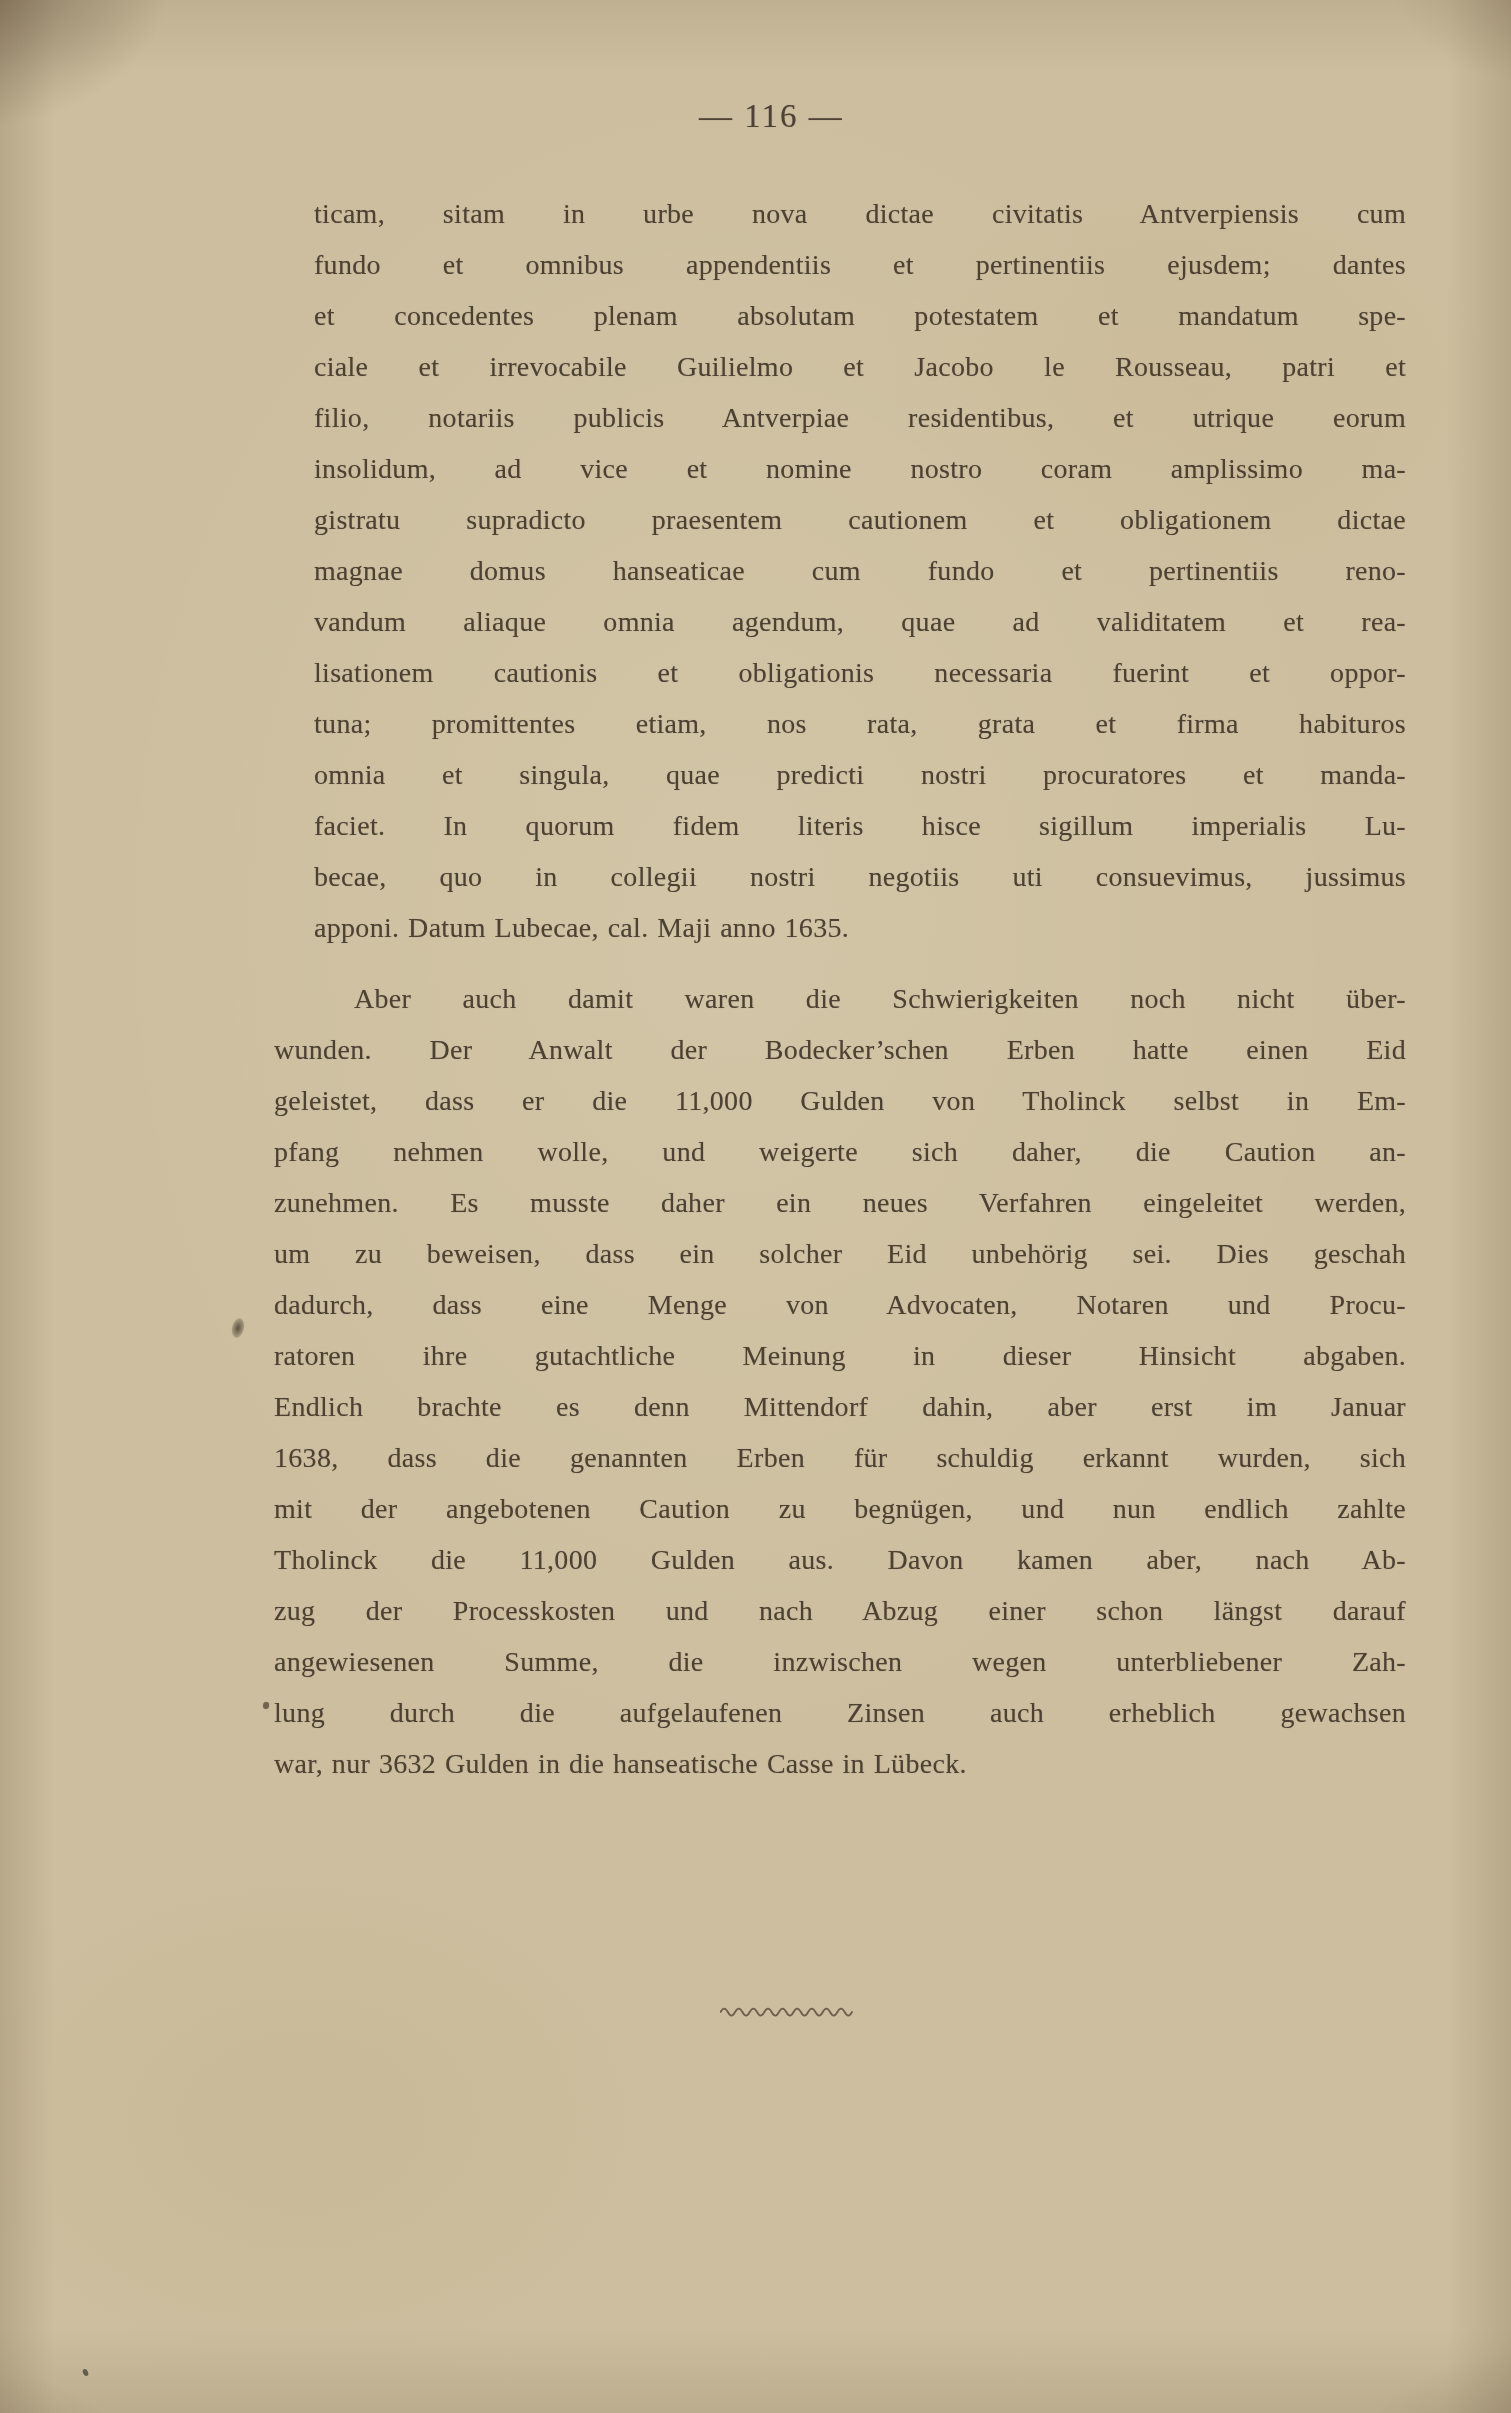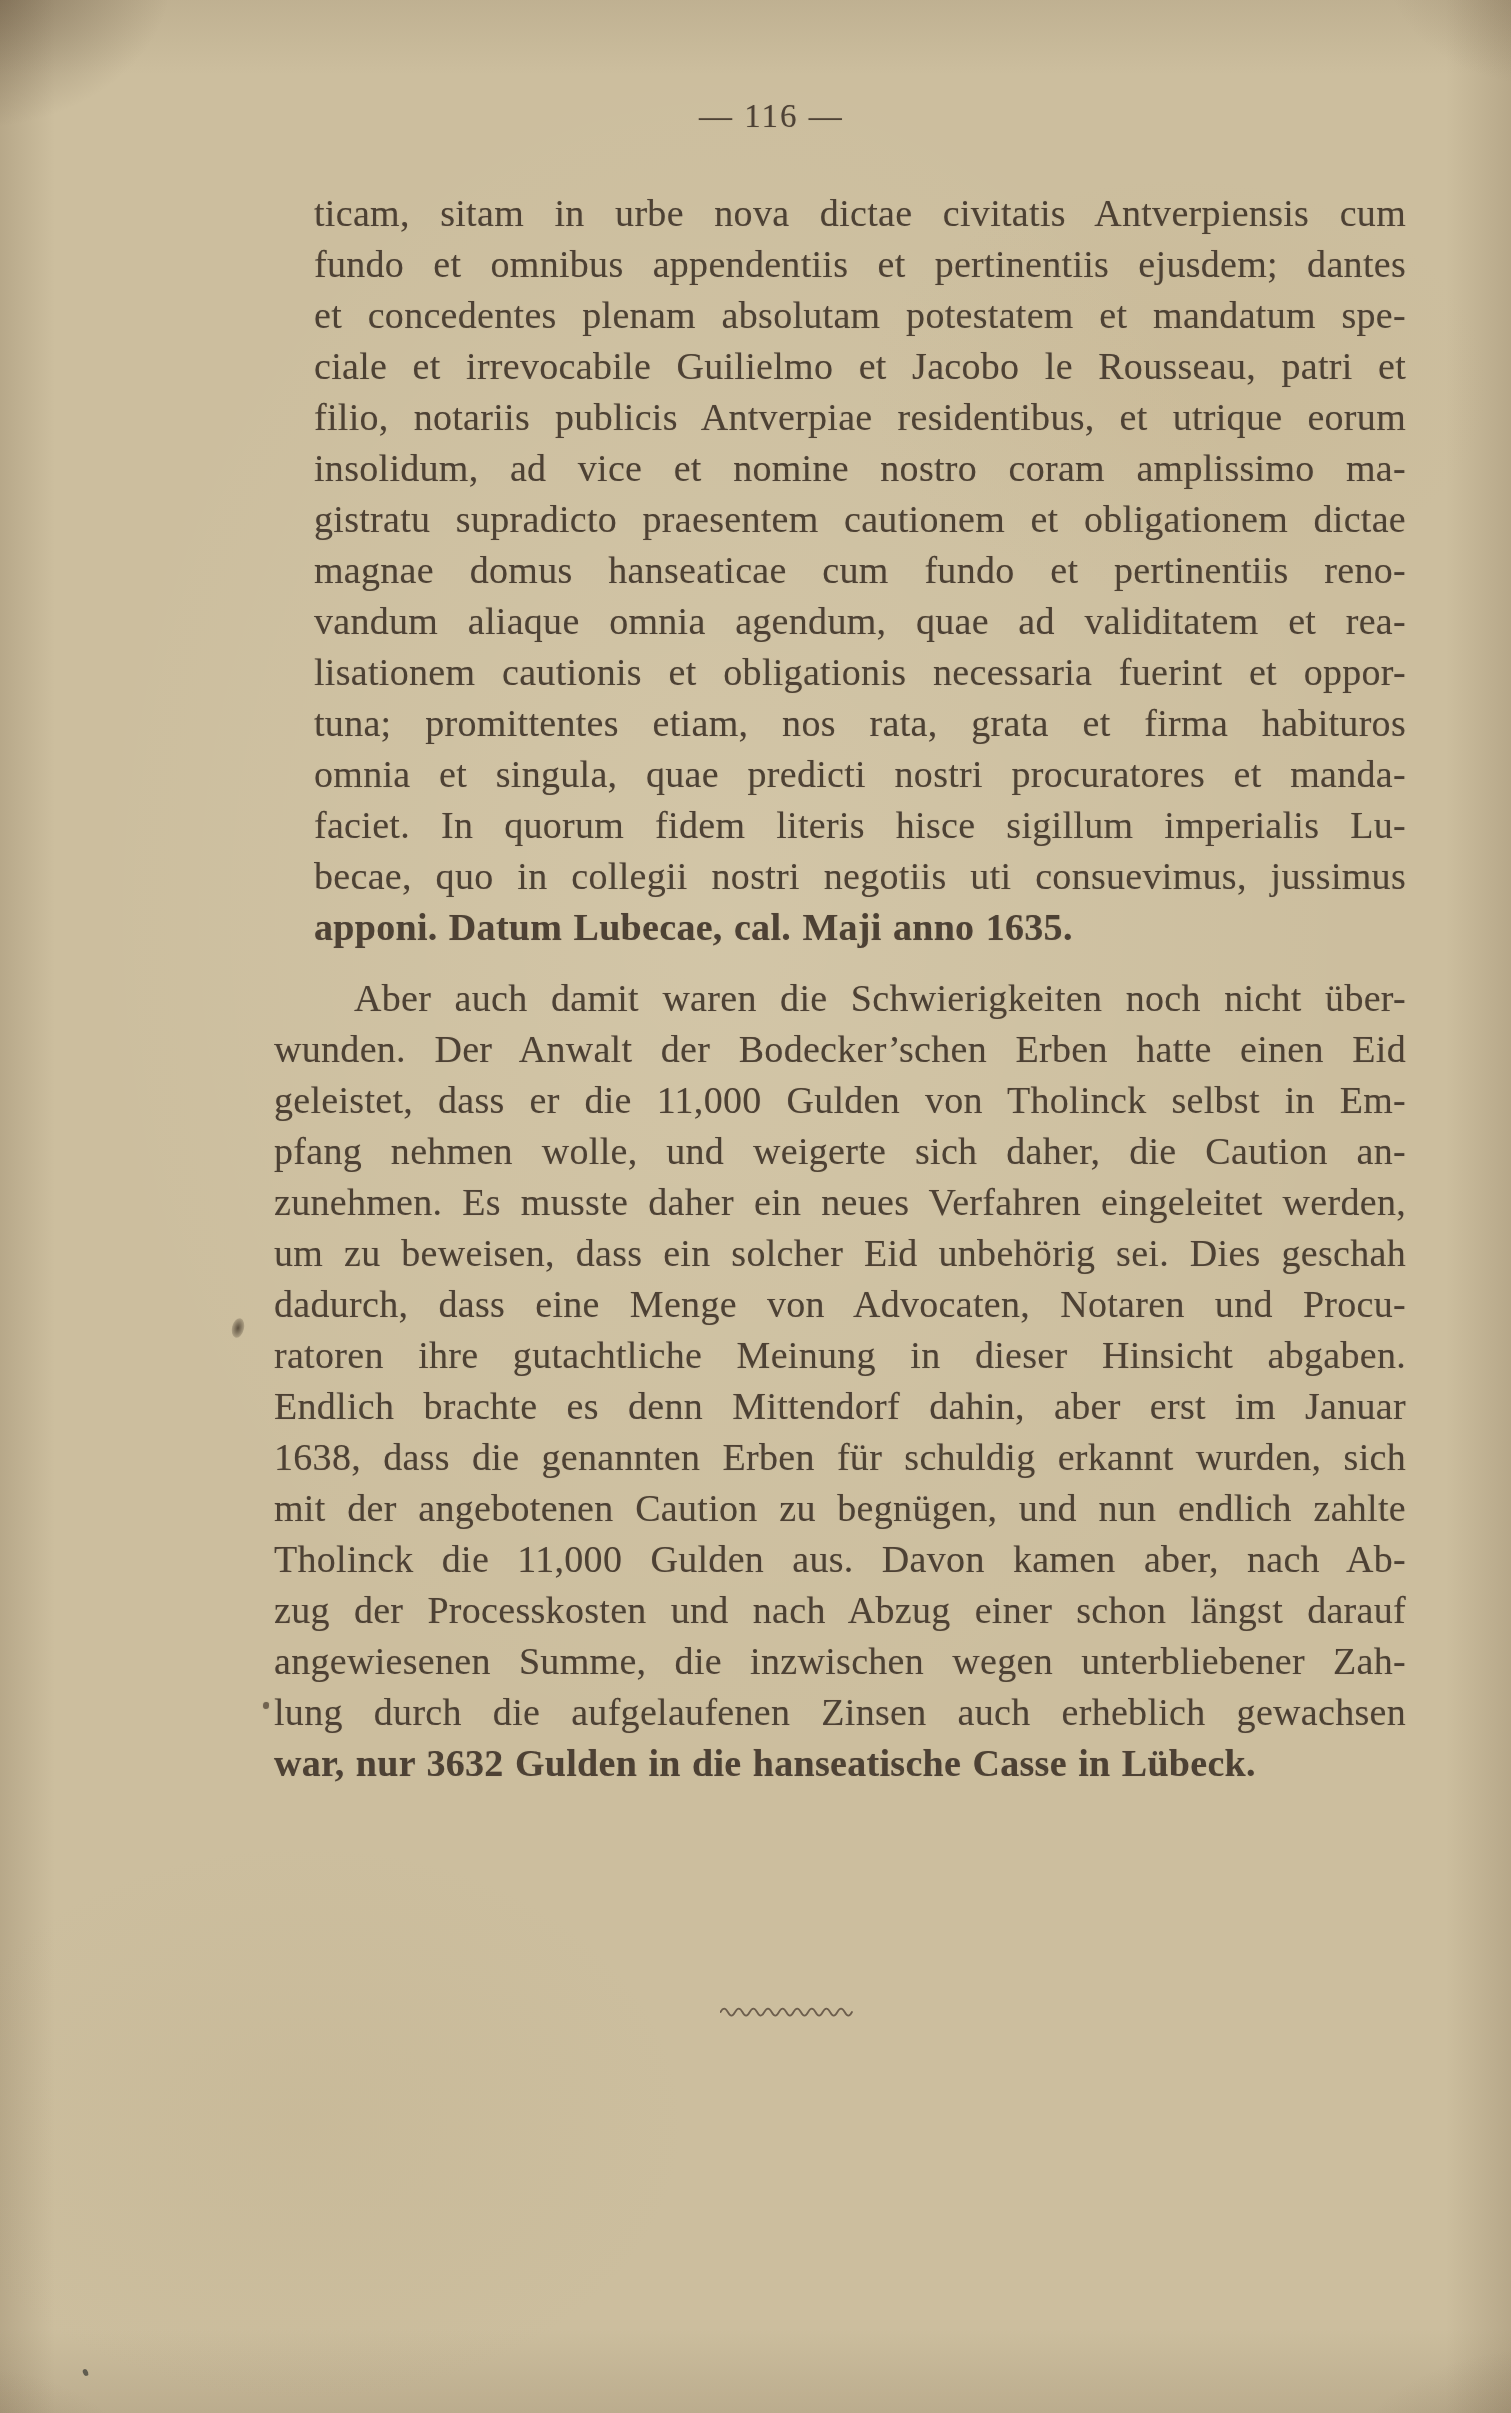--- a/index.html
+++ b/index.html
@@ -25,28 +25,28 @@
       radial-gradient(552px 402px at 20% 88%, rgba(170,150,110,0.10), rgba(170,150,110,0) 70%);
   }
   #page-number{
     position:absolute;left:699px;top:98px;width:131px;
     text-align:right;font-size:33px;color:#4e4236;
     letter-spacing:2px;white-space:nowrap;
     text-shadow:0 0 1px rgba(78,66,54,0.35);
   }
   #textblock{
     position:absolute;left:274px;top:188px;width:1132px;
-    font-size:38px;line-height:51px;color:#4d4134;
+    font-size:28px;line-height:51px;color:#4d4134;
     letter-spacing:0.3px;word-spacing:1.5px;
     text-shadow:0 0 1px rgba(75,64,52,0.30);
   }
   .para{margin:0;}
   #latin-paragraph{margin-left:40px;width:1092px;}
   .line{text-align:justify;text-align-last:justify;white-space:normal;}
-  .line.short{text-align-last:left;font-weight:bold;}
+  .line.short{text-align-last:left;}
   .line.indent{text-indent:80px;margin-top:20px;}
   #divider{
     position:absolute;left:720px;top:2004px;width:133px;height:16px;
   }
   #divider svg{display:block;width:100%;height:100%;}
   .ink-blot{
     position:absolute;left:232px;top:1318px;width:12px;height:20px;
     background:radial-gradient(ellipse at 50% 50%, rgba(86,74,58,0.95), rgba(86,74,58,0.30) 65%, rgba(86,74,58,0) 85%);
     border-radius:50%;transform:rotate(14deg);
   }

